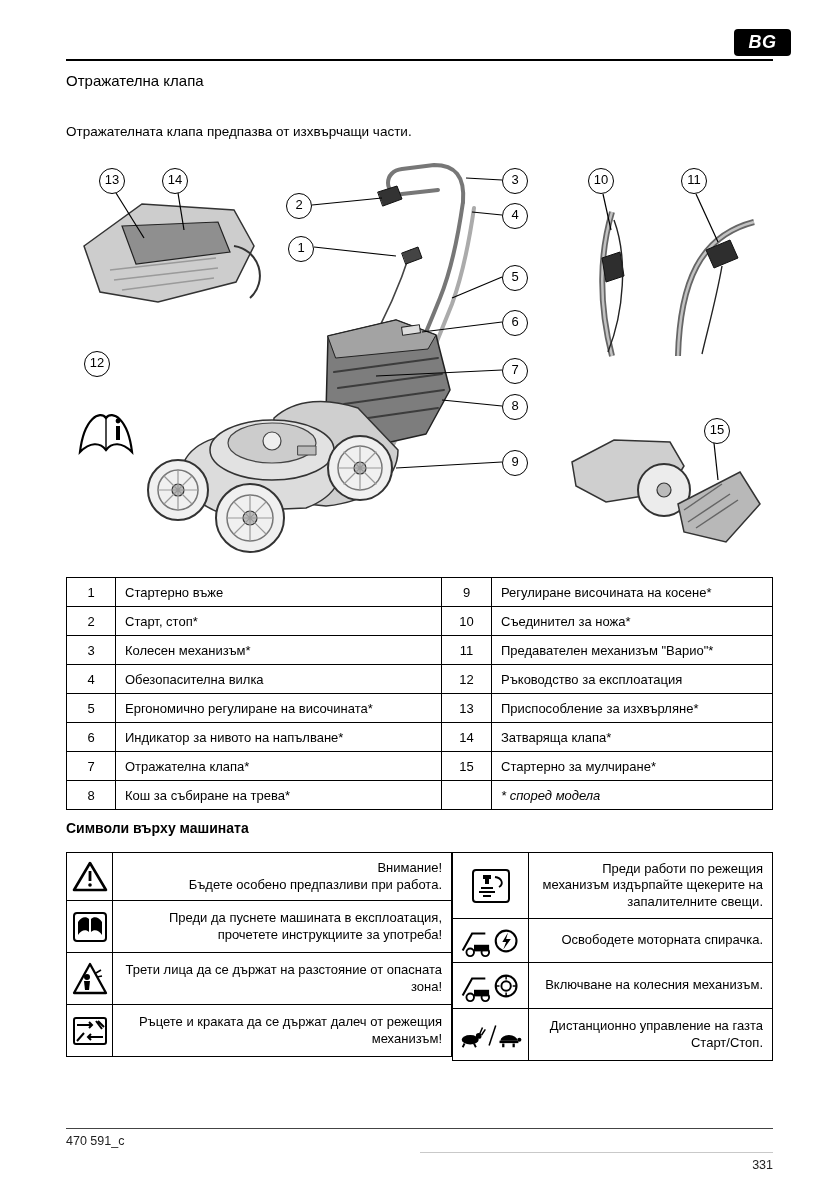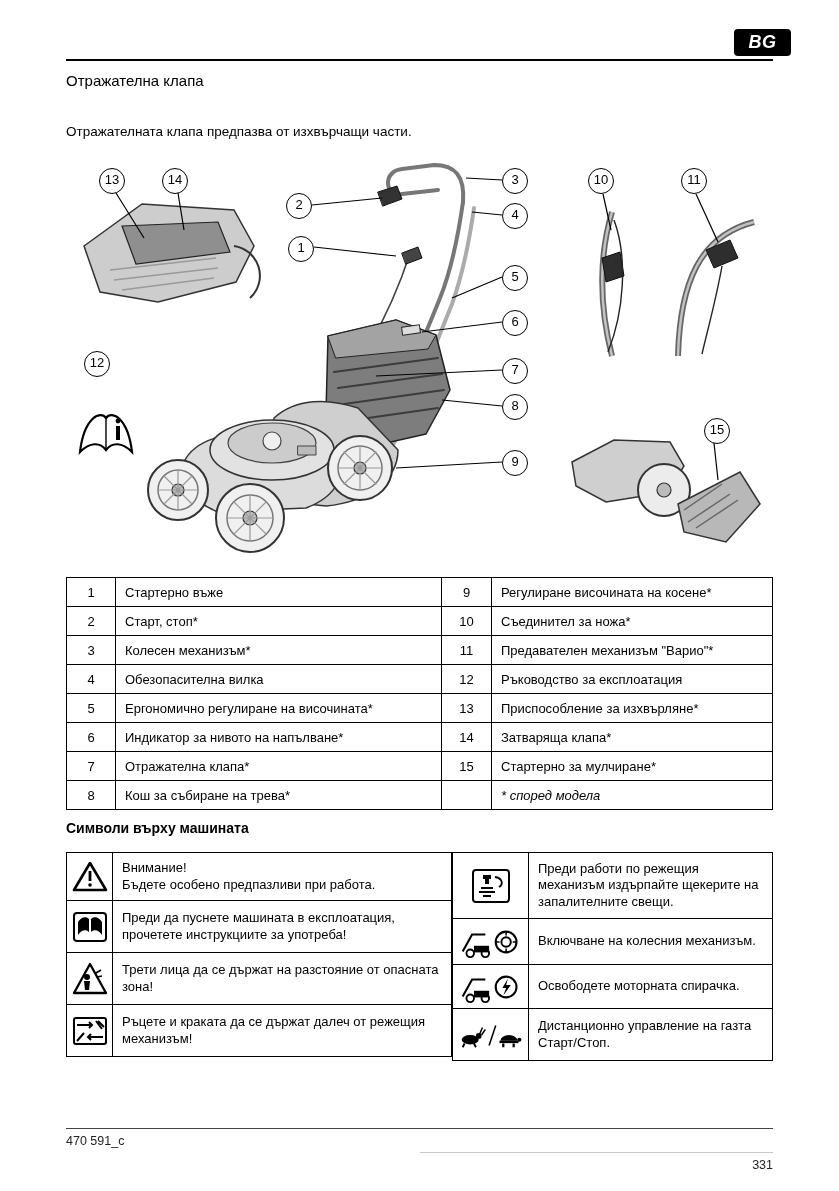--- a/index.html
+++ b/index.html
@@ -19,21 +19,21 @@
   .figure{left:66px;top:150px;width:707px;height:422px;}
   .callout{position:absolute;width:26px;height:26px;box-sizing:border-box;border:1.6px solid #000;
     border-radius:50%;background:#fff;font-size:13px;line-height:22px;text-align:center;}
   
   .parts-table{left:66px;top:577px;width:707px;border-collapse:collapse;table-layout:fixed;}
   .parts-table td{border:1px solid #000;height:28px;font-size:13px;padding:0 9px;vertical-align:middle;}
   .parts-table td.num{text-align:center;padding:0;}
   .parts-table td.italic{font-style:italic;}
   
   .symbols-heading{left:66px;top:820px;font-size:14px;font-weight:bold;}
-  .sym-table{border-collapse:collapse;table-layout:fixed;}
+  .sym-table{border-collapse:collapse;table-layout:fixed;text-align:right;}
   .sym-left{left:66px;top:852px;width:386px;}
   .sym-right{left:452px;top:852px;width:321px;}
   .sym-table td{border:1px solid #000;vertical-align:middle;}
   .sym-table td.icon-cell{text-align:center;padding:2px;}
   .sym-table td.text-cell{font-size:13px;line-height:1.28;padding:3px 9px;}
   
   .footer-rule{left:66px;top:1128px;width:707px;border-top:1px solid #444;}
   .footer-rule2{left:420px;top:1152px;width:353px;border-top:1px solid #c9c9c9;}
   .footer-left{left:66px;top:1134px;font-size:12.5px;color:#222;}
   .footer-right{left:66px;top:1134px;width:707px;text-align:right;font-size:12.5px;color:#222;margin-top:24px;}
@@ -293,49 +293,49 @@
         <rect x="2" y="2" width="36" height="32" rx="3" fill="none" stroke="#000" stroke-width="2"></rect>
         <path d="M12 7 h8 v4 h-2 v5 h-4 v-5 h-2 z" fill="#000"></path>
         <path d="M10 20 h12 M8 24 h16 M12 28 h8" stroke="#000" stroke-width="2"></path>
         <path d="M24 9 c7 1 9 7 4 10" stroke="#000" stroke-width="1.8" fill="none"></path>
       </svg>
     </td>
     <td class="text-cell">
           <div>Преди работи по режещия механизъм издърпайте щекерите на запалителните свещи.</div>
         </td>
   </tr>
+  <tr style="height:44px">
+    <td class="icon-cell">
+      <svg width="68" height="36" viewBox="0 0 72 36">
+        <path d="M6 28 L16 10 L30 10" stroke="#000" stroke-width="2.2" fill="none"></path>
+        <circle cx="14" cy="30" r="4" fill="none" stroke="#000" stroke-width="2"></circle>
+        <circle cx="30" cy="30" r="4" fill="none" stroke="#000" stroke-width="2"></circle>
+        <rect x="18" y="22" width="16" height="7" fill="#000"></rect>
+        <circle cx="52" cy="18" r="11" fill="none" stroke="#000" stroke-width="2.2"></circle>
+        <path d="M54 9 L48 19 L52 19 L49 27 L57 16 L52 16 Z" fill="#000"></path>
+      </svg>
+    </td>
+    <td class="text-cell">
+          <div>Освободете моторната спирачка.</div>
+        </td>
+  </tr>
   <tr style="height:46px">
     <td class="icon-cell">
       <svg width="68" height="36" viewBox="0 0 72 36">
         <path d="M6 28 L16 10 L30 10" stroke="#000" stroke-width="2.2" fill="none"></path>
         <circle cx="14" cy="30" r="4" fill="none" stroke="#000" stroke-width="2"></circle>
         <circle cx="30" cy="30" r="4" fill="none" stroke="#000" stroke-width="2"></circle>
         <rect x="18" y="22" width="16" height="7" fill="#000"></rect>
         <circle cx="52" cy="18" r="11" fill="none" stroke="#000" stroke-width="2.2"></circle>
         <circle cx="52" cy="18" r="5" fill="none" stroke="#000" stroke-width="2"></circle>
         <path d="M52 7 v4 M52 25 v4 M41 18 h4 M59 18 h4" stroke="#000" stroke-width="1.6"></path>
       </svg>
     </td>
     <td class="text-cell">
           <div>Включване на колесния механизъм.</div>
-        </td>
-  </tr>
-  <tr style="height:44px">
-    <td class="icon-cell">
-      <svg width="68" height="36" viewBox="0 0 72 36">
-        <path d="M6 28 L16 10 L30 10" stroke="#000" stroke-width="2.2" fill="none"></path>
-        <circle cx="14" cy="30" r="4" fill="none" stroke="#000" stroke-width="2"></circle>
-        <circle cx="30" cy="30" r="4" fill="none" stroke="#000" stroke-width="2"></circle>
-        <rect x="18" y="22" width="16" height="7" fill="#000"></rect>
-        <circle cx="52" cy="18" r="11" fill="none" stroke="#000" stroke-width="2.2"></circle>
-        <path d="M54 9 L48 19 L52 19 L49 27 L57 16 L52 16 Z" fill="#000"></path>
-      </svg>
-    </td>
-    <td class="text-cell">
-          <div>Освободете моторната спирачка.</div>
         </td>
   </tr>
   <tr style="height:52px">
     <td class="icon-cell">
       <svg width="68" height="36" viewBox="0 0 72 36">
         <g>
           <ellipse cx="14" cy="23" rx="9" ry="5" fill="#000"></ellipse>
           <circle cx="23" cy="19" r="3" fill="#000"></circle>
           <path d="M24 17 l3 -7 M26 18 l4 -6" stroke="#000" stroke-width="1.6"></path>
           <path d="M8 27 l-2 4 M18 27 l2 4" stroke="#000" stroke-width="2"></path>

